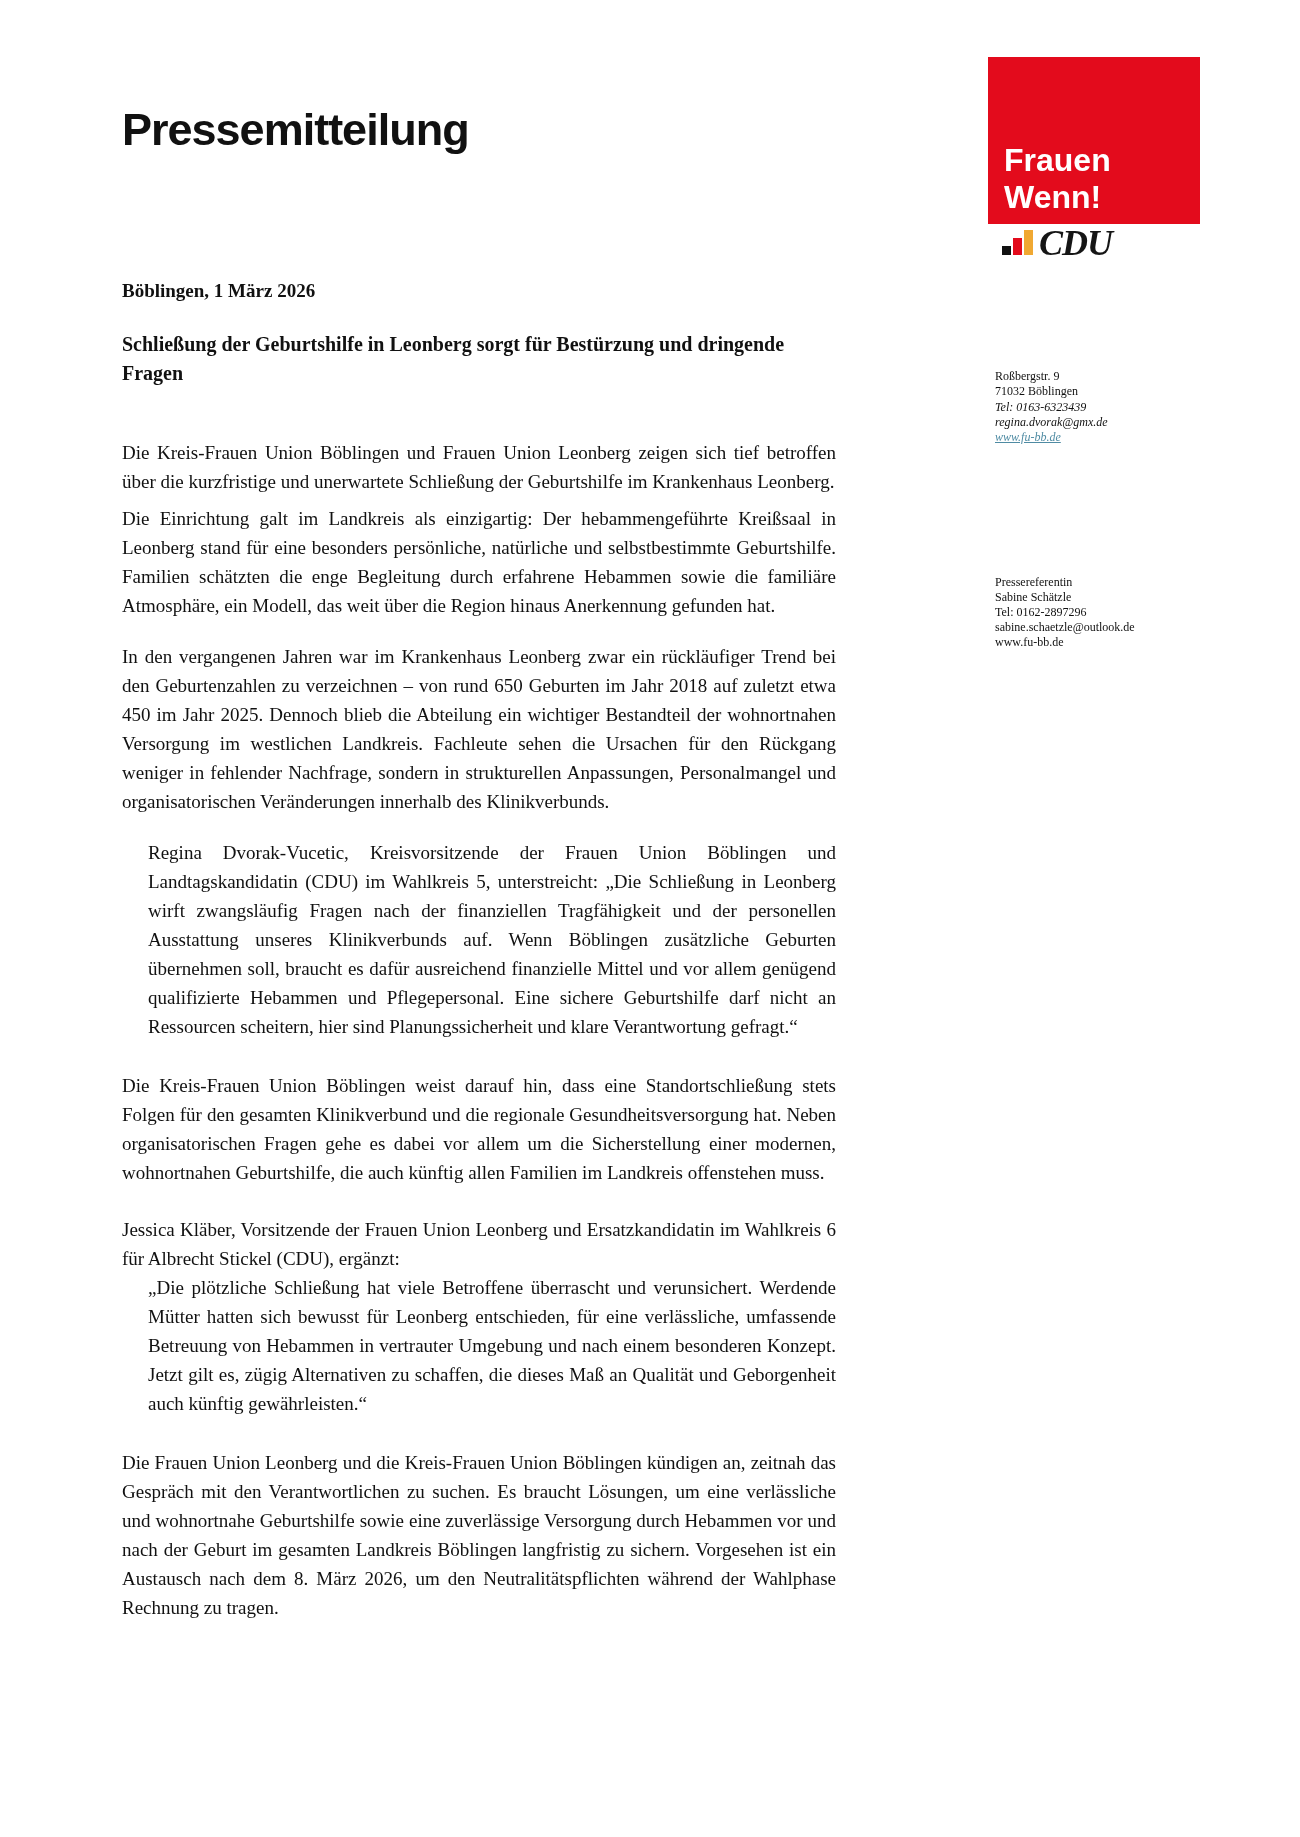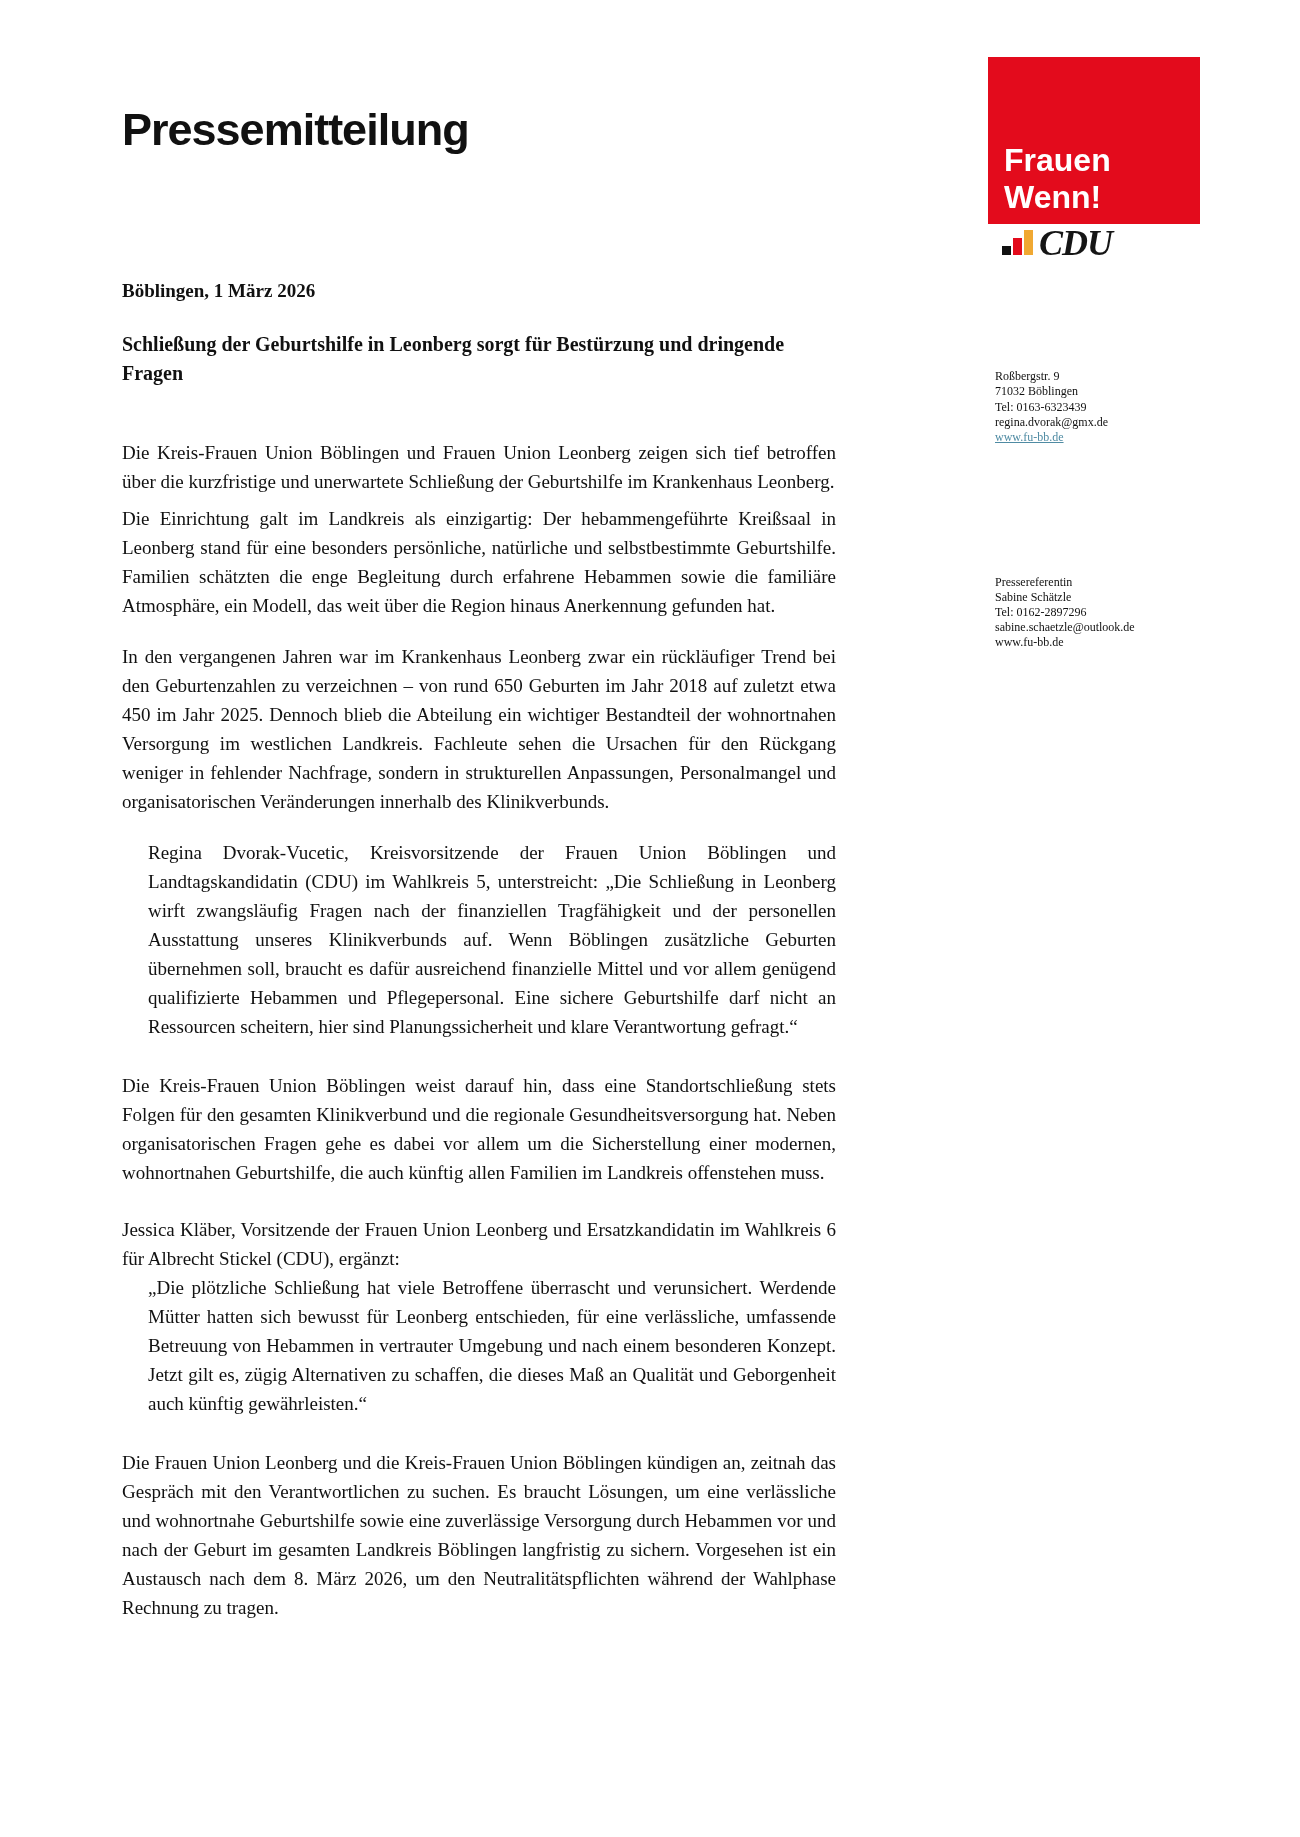--- a/index.html
+++ b/index.html
@@ -65,21 +65,21 @@
   .body-col p.mb-s{margin-bottom:8px;}
   .body-col p.mb-m{margin-bottom:22px;}
   .body-col p.mb-l{margin-bottom:28px;}
   .body-col p.mb-xl{margin-bottom:30px;margin-left:26px;}
   .body-col p.mb-0{margin-bottom:0;}
 
   
   .side{position:absolute;left:995px;width:185px;font-size:12px;line-height:15px;color:#111111;}
   .side-block-1{top:281px;}
   .side-block-2{top:357px;margin-top:12px;}
-  .side-block-3{top:400px;}
+  .side-block-3{top:400px;font-style:italic;}
   .side-block-4{top:575px;}
   .side .line{display:block;}
   .side a.weblink{color:#4f8ba3;text-decoration:underline;cursor:pointer;}
 </style>
 </head>
 <body>
 
 <div class="page">
 
   <div class="doc-title">Pressemitteilung</div>

